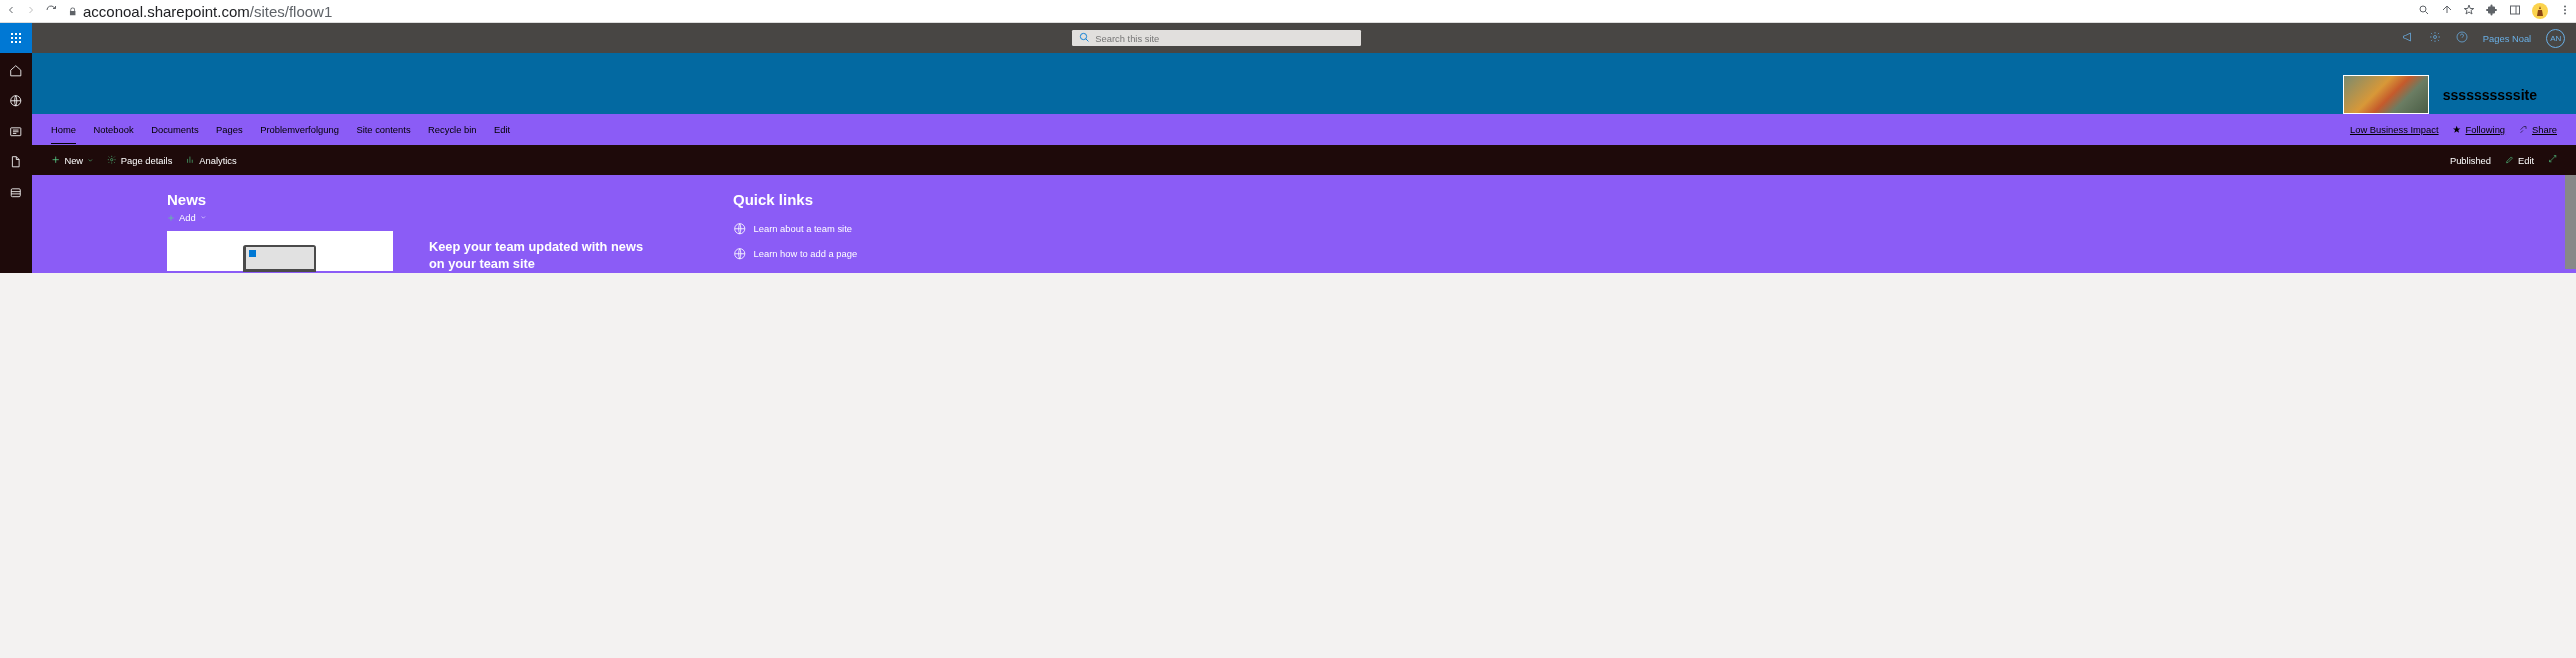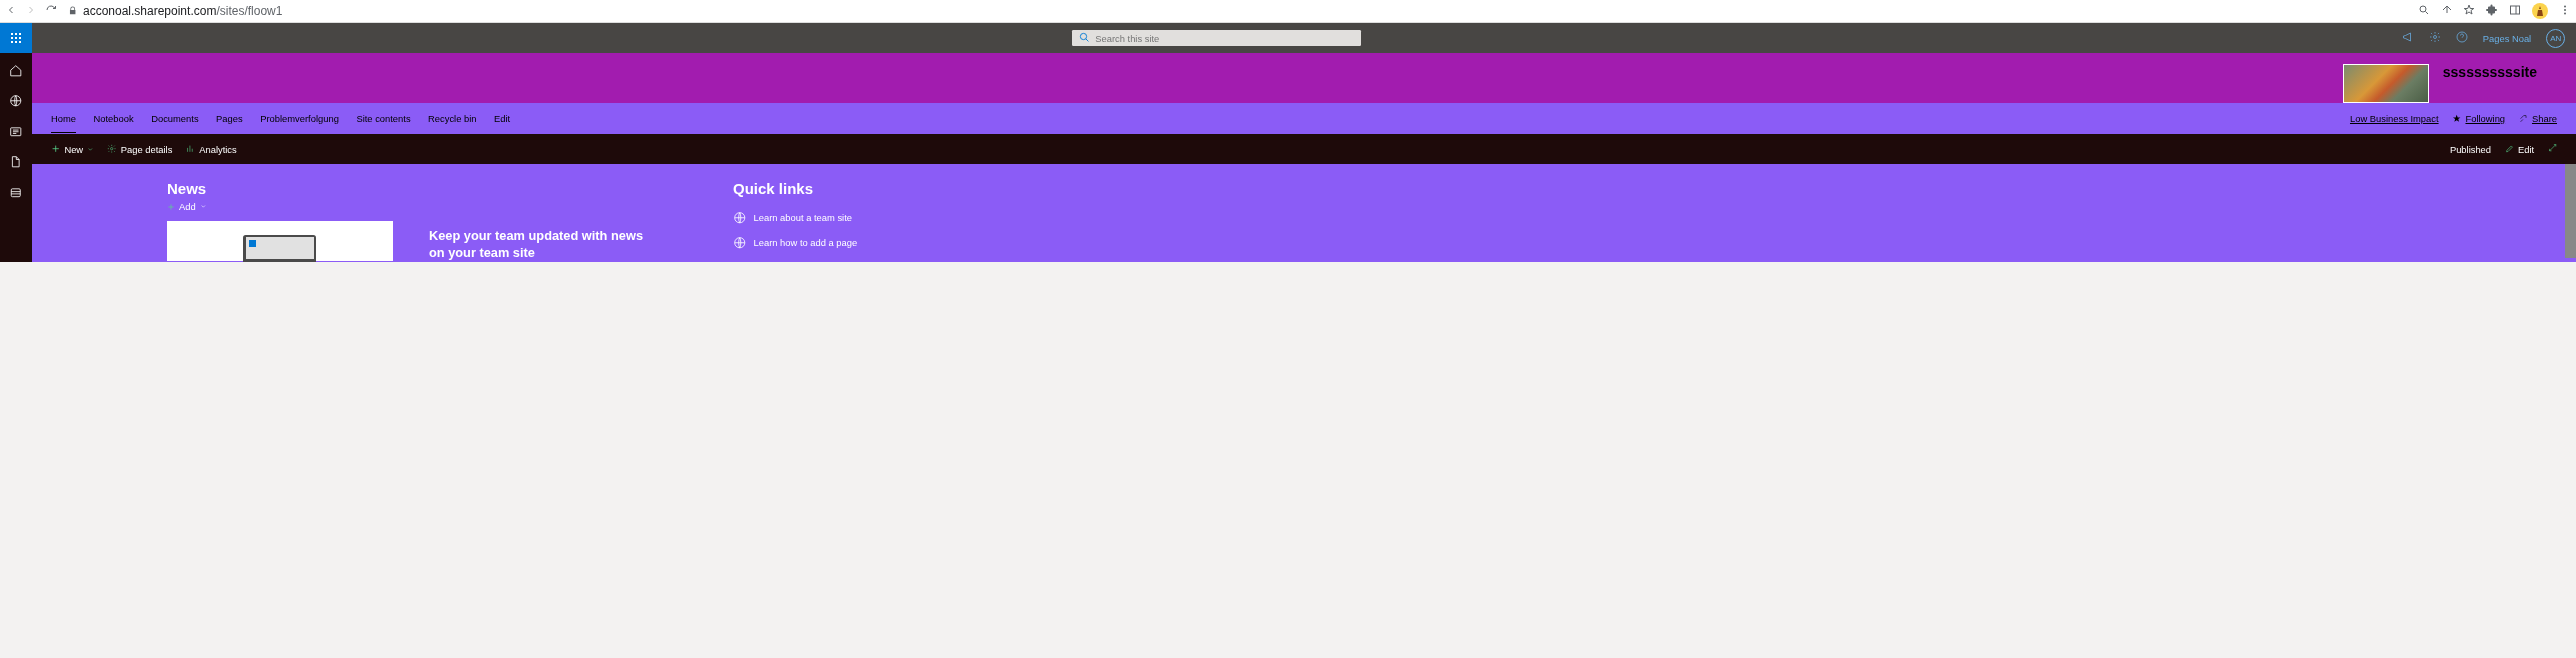--- a/index.html
+++ b/index.html
@@ -9,21 +9,21 @@
     .browser-bar {
       height: 23px;
       background: #fff;
       display: flex;
       align-items: center;
       padding: 0 5.4px;
       border-bottom: 0.7px solid #ddd;
     }
     .browser-bar .nav-icons { display: flex; align-items: center; gap: 8px; margin-right: 10.8px; }
     .browser-bar .nav-icons svg { width: 12px; height: 12px; }
-    .browser-bar .url-area { flex: 1; display: flex; align-items: center; gap: 5.4px; font-size: 12px; color: #5f6368; }
+    .browser-bar .url-area { flex: 1; display: flex; align-items: center; gap: 5.4px; font-size: 15px; color: #5f6368; }
     .browser-bar .url-area .domain { color: #202124; }
     .browser-bar .right-icons { display: flex; align-items: center; gap: 10.8px; margin-left: auto; }
     .browser-bar .right-icons svg { width: 12px; height: 12px; }
     .avatar-circle { width: 16px; height: 16px; border-radius: 50%; background: #fbd34d; display: flex; align-items: center; justify-content: center; }
 
     
     .suite-header {
       height: 30px;
       background: #484644;
       display: flex;
@@ -65,23 +65,23 @@
       background: #1e0a0a;
       display: flex; flex-direction: column; align-items: center;
       gap: 15px; padding-top: 10.8px;
     }
     .left-rail svg { stroke: #fff; }
 
     
     .content-side { flex: 1; display: flex; flex-direction: column; }
 
     .site-header {
-      background: #a21caf;
-      padding: 11px 19px 0 19px;
-      display: flex; justify-content: flex-end; align-items: flex-start; gap: 13.5px;
+      background: #0369a1;
+      padding: 22px 19px 0 19px;
+      display: flex; justify-content: flex-end; align-items: center; gap: 13.5px;
       min-height: 50px;
     }
     .site-logo {
       width: 86px; height: 39px;
       background: linear-gradient(135deg, #7a8b6f 0%, #d89838 40%, #c55a2b 55%, #6b7d63 70%, #4a5d45 100%);
       border: 0.7px solid #fff;
       position: relative;
     }
     .site-title { font-size: 14px; font-weight: 600; color: #000; margin-right: 20px; }
 
@@ -131,21 +131,21 @@
     .monitor {
       width: 73px; height: 27px;
       background: #4a4a4a;
       border-radius: 2.7px 2.7px 0 0;
       padding: 2.7px;
     }
     .monitor-inner { background: #e1e1e1; width: 100%; height: 100%; position: relative; }
     .monitor-inner::before { content: ''; position: absolute; left: 2.7px; top: 2.7px; width: 6.7px; height: 6.7px; background: #0078d4; }
     .news-text { width: 229px; padding-top: 8px; }
     .news-text h3 { font-size: 12.8px; font-weight: 600; line-height: 1.3; }
-    .news-flex { display: flex; gap: 36px; align-items: flex-end; }
+    .news-flex { display: flex; gap: 36px; }
 
     .quick-col h2 { font-size: 15px; font-weight: 600; margin-bottom: 13.5px; }
     .ql-item { display: flex; align-items: center; gap: 7px; margin-bottom: 12px; font-size: 9.4px; cursor: pointer; }
     .ql-item svg { stroke: #fff; }
 
     .scrollbar {
       position: absolute; right: 0; top: 0;
       width: 10.8px; height: 94px;
       background: #2b2b2b;
     }

